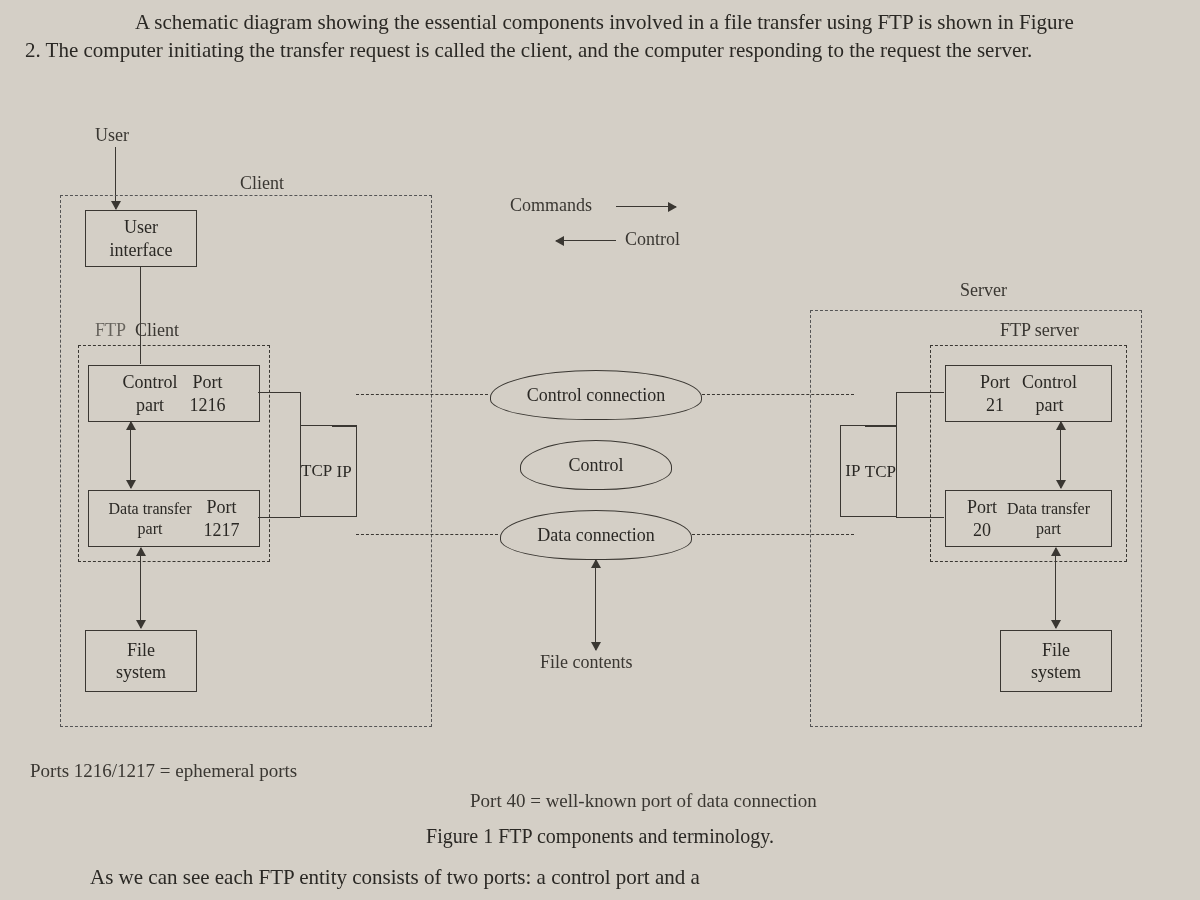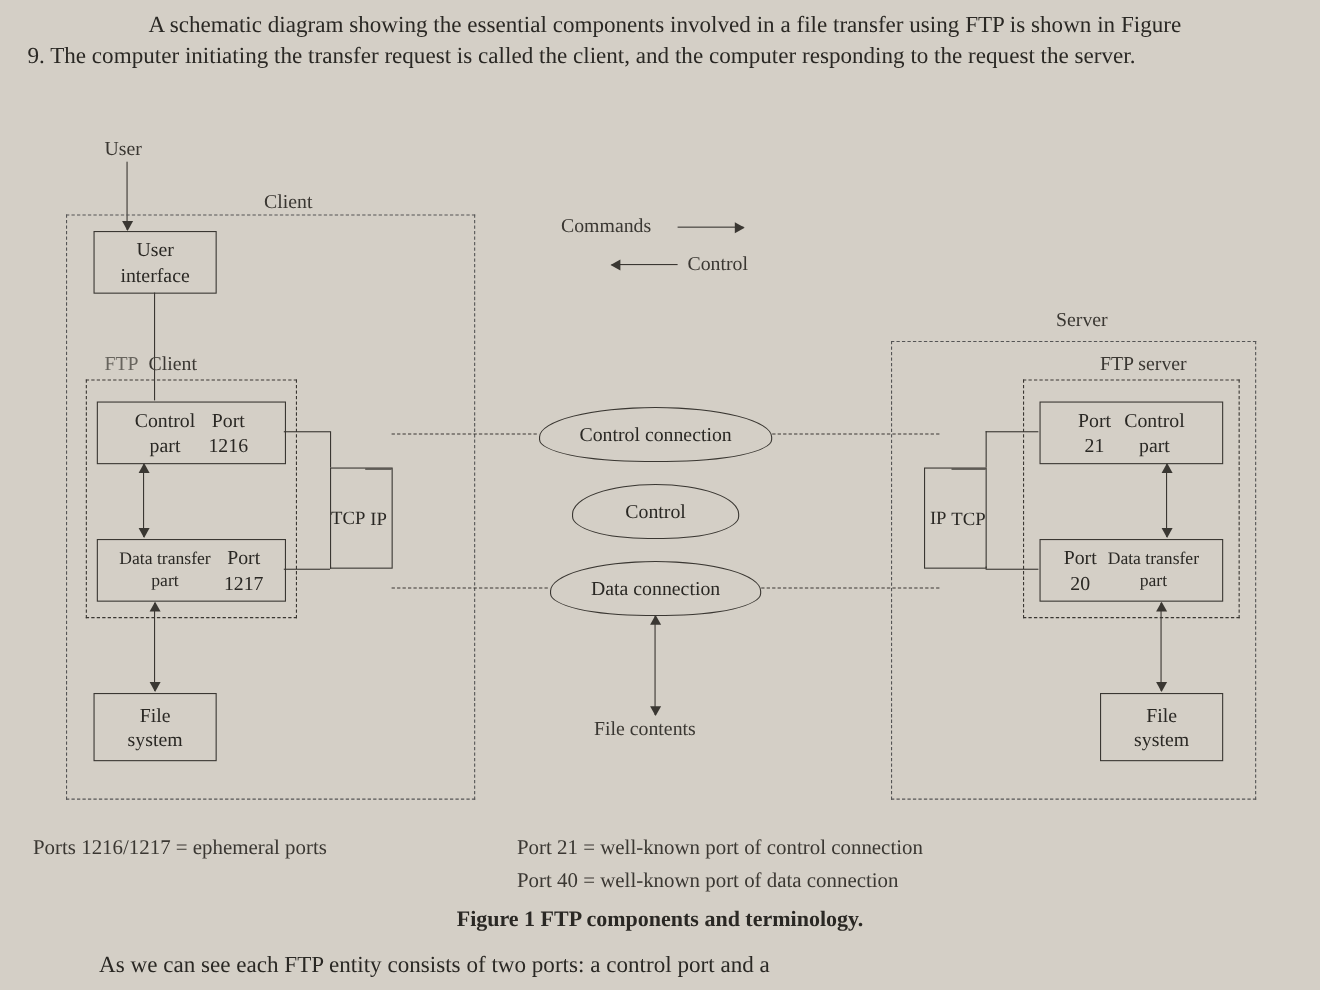--- a/index.html
+++ b/index.html
@@ -14,30 +14,30 @@
   .vstack>div:first-child{border-top:none}
   .hline{position:absolute;height:0;border-top:1.5px solid #3a3732}
   .hline.dashed{border-top-style:dashed}
   .vline{position:absolute;width:0;border-left:1.5px solid #3a3732}
   .arrow-r::after{content:'';position:absolute;right:-1px;top:-5px;border-left:9px solid #3a3732;border-top:5px solid transparent;border-bottom:5px solid transparent}
   .arrow-l::before{content:'';position:absolute;left:-1px;top:-5px;border-right:9px solid #3a3732;border-top:5px solid transparent;border-bottom:5px solid transparent}
   .arrow-d::after{content:'';position:absolute;left:-5px;bottom:-1px;border-top:9px solid #3a3732;border-left:5px solid transparent;border-right:5px solid transparent}
   .arrow-u::before{content:'';position:absolute;left:-5px;top:-1px;border-bottom:9px solid #3a3732;border-left:5px solid transparent;border-right:5px solid transparent}
   .cloud{position:absolute;border:1.5px solid #3a3732;border-radius:55% 55% 50% 50%/60% 60% 45% 45%;text-align:center;display:flex;align-items:center;justify-content:center;font-size:18px}
   .legend{position:absolute;font-size:19px;color:#3a3732}
-  .figcap{position:absolute;font-size:20px;font-weight:bold;width:1100px;text-align:center}
+  .figcap{position:absolute;font-size:20px;font-weight:normal;width:1100px;text-align:center}
   .trail{position:absolute;font-size:21px;color:#2a2824;white-space:nowrap;overflow:hidden}
 </style>
 </head>
 <body>
 
 <div class="page">
 
   <div class="para">
-    <span class="indent"></span><span>A schematic diagram showing the essential components involved in a file transfer using FTP is shown in Figure 9. The computer initiating the transfer request is called the client, and the computer responding to the request the server.</span>
+    <span class="indent"></span><span>A schematic diagram showing the essential components involved in a file transfer using FTP is shown in Figure 2. The computer initiating the transfer request is called the client, and the computer responding to the request the server.</span>
   </div>
 
   <div class="lbl" style="left:95px;top:125px">User</div>
   <div class="lbl" style="left:240px;top:173px">Client</div>
   <div class="lbl" style="left:960px;top:280px">Server</div>
 
   <div class="lbl" style="left:510px;top:195px">Commands</div>
   <div class="hline arrow-r" style="left:616px;top:206px;width:60px"></div>
   <div class="hline arrow-l" style="left:556px;top:240px;width:60px"></div>
   <div class="lbl" style="left:625px;top:229px">Control</div>
@@ -123,20 +123,19 @@
   <div class="hline" style="left:896px;top:392px;width:48px"></div>
   <div class="vline" style="left:896px;top:392px;height:33px"></div>
   <div class="hline" style="left:896px;top:517px;width:48px"></div>
   <div class="vline" style="left:896px;top:515px;height:2px"></div>
 
   <div class="box" style="left:1000px;top:630px;width:110px;height:60px;white-space:pre-line">File
 system</div>
   <div class="vline arrow-u arrow-d" style="left:1055px;top:548px;height:80px"></div>
 
   <div class="legend" style="left:30px;top:760px">Ports 1216/1217 = ephemeral ports</div>
-  <div class="legend" style="left:470px;top:760px">Port 21 = well-known port of control connection</div>
   <div class="legend" style="left:470px;top:790px">Port 40 = well-known port of data connection</div>
 
   <div class="figcap" style="left:50px;top:825px">Figure 1 FTP components and terminology.</div>
 
   <div class="trail" style="left:90px;top:865px;width:1060px">As we can see  each FTP entity consists of two ports:  a control port and a</div>
 
 </div>
 
 </body></html>

